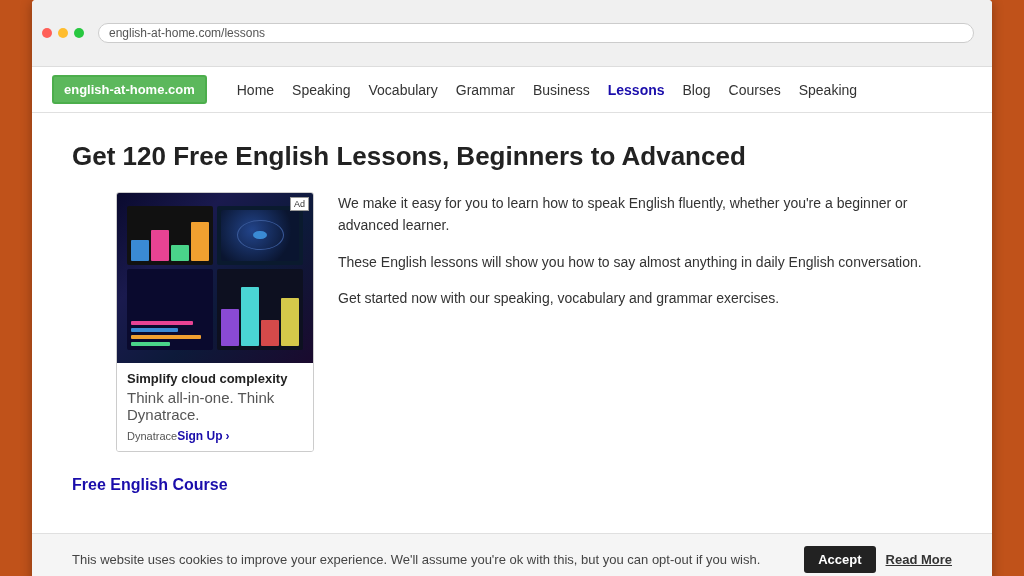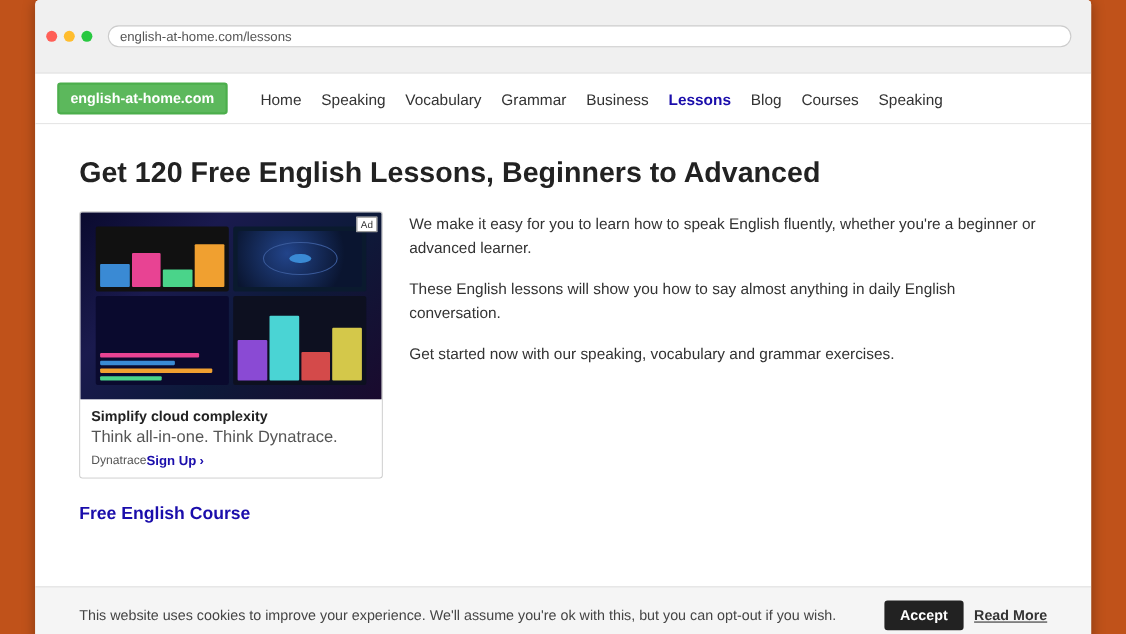--- a/index.html
+++ b/index.html
@@ -92,25 +92,26 @@
       color: #222;
       margin-bottom: 20px;
     }
     .content-area {
       display: flex;
       gap: 24px;
       margin-bottom: 24px;
     }
     
     .ad-block {
-      width: 276px;
+      width: 198px;
       flex-shrink: 0;
       border: 1px solid #ccc;
       border-radius: 3px;
       overflow: hidden;
+      margin-left: 44px;
     }
     .ad-image {
       width: 100%;
       height: 170px;
       background: linear-gradient(135deg, #0a0a2e 0%, #1a1a4e 30%, #0d1a3a 60%, #1a0a2e 100%);
       position: relative;
       display: flex;
       align-items: center;
       justify-content: center;
     }

